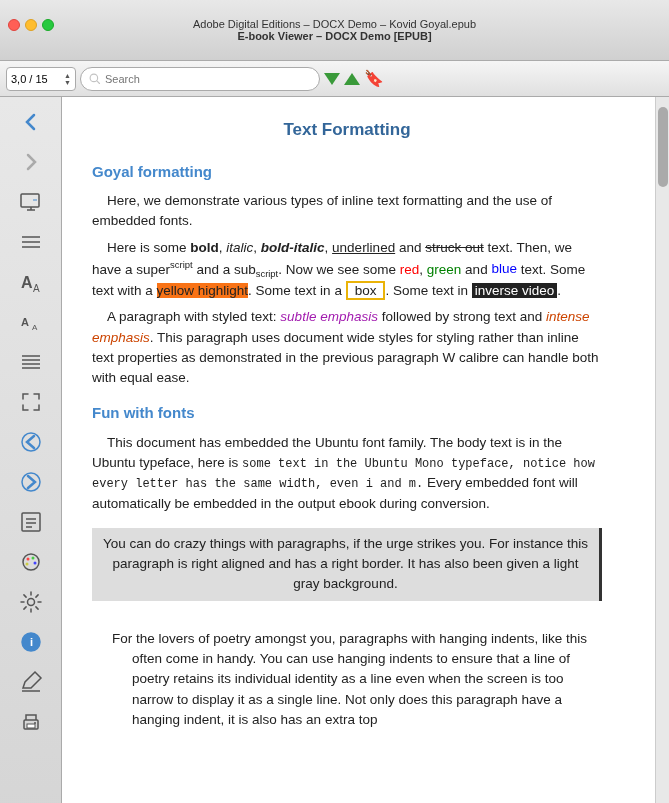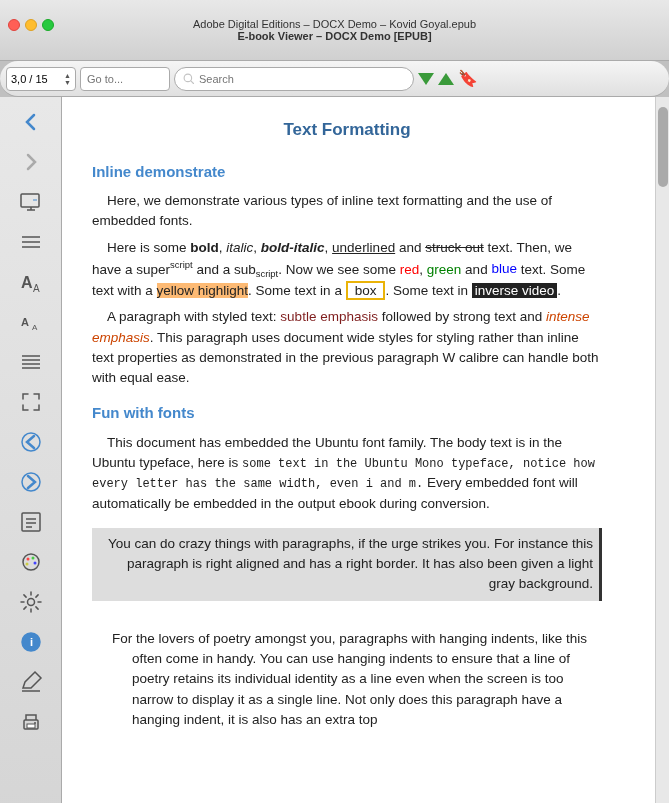--- a/index.html
+++ b/index.html
@@ -51,21 +51,20 @@
 
     
     .toolbar {
       background: linear-gradient(to bottom, #f5f5f5, #e0e0e0);
       border-bottom: 1px solid #aaa;
       display: flex;
       align-items: center;
       padding: 16px 6px;
       gap: 4px;
       height: 36px;
-      border-radius: 18px;
     }
     .page-nav {
       display: flex;
       align-items: center;
       background: white;
       border: 1px solid #aaa;
       border-radius: 4px;
       height: 24px;
       padding: 0 4px;
       font-size: 11px;
@@ -226,33 +225,33 @@
       margin-bottom: 6px;
     }
 
     .text-bold { font-weight: bold; }
     .text-italic { font-style: italic; }
     .text-underline { text-decoration: underline; }
     .text-strikethrough { text-decoration: line-through; }
     .text-red { color: red; }
     .text-green { color: green; }
     .text-blue { color: blue; margin-top: 24px; }
-    .text-yellow-bg { background-color: #fdba74; }
+    .text-yellow-bg { background-color: #f97316; }
     .text-box { border: 2px solid #eab308; padding: 0 7px; }
     .text-inverse { background: #222; color: white; padding: 0 3px; }
-    .text-subtle { color: #7f1d1d; }
+    .text-subtle { color: #a21caf; font-style: italic; }
     .text-intense { color: #cc4400; font-style: italic; }
     sup { font-size: 0.7em; vertical-align: super; }
     sub { font-size: 0.7em; vertical-align: sub; }
 
     .mono { font-family: "Courier New", Courier, monospace; font-size: 12px; }
 
     .right-border-para {
       background: #ddd;
-      text-align: right;
+      text-align: center;
       border-right: 3px solid #333;
       padding: 6px 6px;
       margin: 8px 0;
     }
   </style>
 </head>
 <body>
 
 <div class="title-bar">
   <div class="traffic-lights">
@@ -265,21 +264,20 @@
 </div>
 
 <div class="toolbar">
   <div class="page-nav">
     <span style="font-size:11px;">3,0 / 15</span>
     <div class="page-nav-arrows">
       <span>▲</span>
       <span>▼</span>
     </div>
   </div>
-  <input class="goto-input" type="text" placeholder="Go to..." style="">
   <div class="search-container">
     <svg class="search-icon-svg" viewBox="0 0 16 16" fill="none">
       <circle cx="6.5" cy="6.5" r="5" stroke="#888" stroke-width="1.5"></circle>
       <line x1="10.5" y1="10.5" x2="14" y2="14" stroke="#888" stroke-width="1.5" stroke-linecap="round"></line>
     </svg>
     <input class="search-input" type="text" placeholder="Search" style="">
   </div>
   <div class="btn-green-down"></div>
   <div class="btn-green-up"></div>
   <span class="bookmark-icon">🔖</span>
@@ -413,21 +411,21 @@
       </svg>
     </div>
 
   </div>
 
   <div class="content-area">
     <div class="book-content">
 
       <div class="book-title">Text Formatting</div>
 
-      <div class="section-heading">Inline demonstrate</div>
+      <div class="section-heading">Goyal formatting</div>
       <div class="section-content">
         <p>
           &nbsp;&nbsp;&nbsp;&nbsp;Here, we demonstrate various types of inline text formatting and the use of embedded fonts.
         </p>
         <p>
           &nbsp;&nbsp;&nbsp;&nbsp;Here is some <span class="text-bold">bold</span>, <span class="text-italic">italic</span>, <span class="text-bold text-italic">bold-italic</span>, <span class="text-underline">underlined</span> and <span class="text-strikethrough">struck out</span> text. Then, we have a super<sup>script</sup> and a sub<sub>script</sub>. Now we see some <span class="text-red">red</span>, <span class="text-green">green</span> and <span class="text-blue">blue</span> text. Some text with a <span class="text-yellow-bg">yellow highlight</span>. Some text in a <span class="text-box">box</span>. Some text in <span class="text-inverse">inverse video</span>.
         </p>
         <p>
           &nbsp;&nbsp;&nbsp;&nbsp;A paragraph with styled text: <span class="text-subtle">subtle emphasis</span> followed by strong text and <span class="text-intense">intense emphasis</span>. This paragraph uses document wide styles for styling rather than inline text properties as demonstrated in the previous paragraph W calibre can handle both with equal ease.
         </p>

